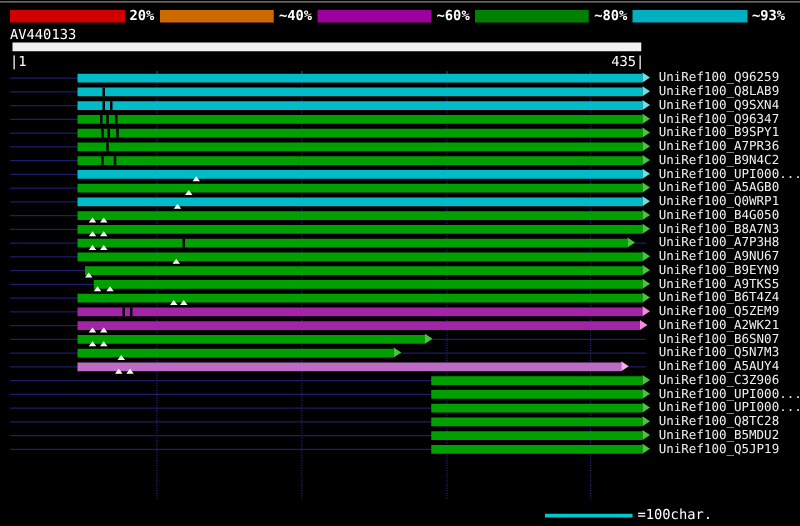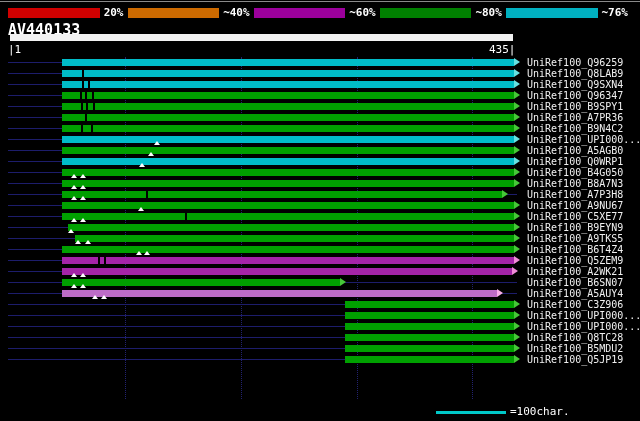--- a/index.html
+++ b/index.html
@@ -2,21 +2,21 @@
 <html><head>
 <meta charset="utf-8">
 <style>
   html,body{margin:0;padding:0;background:#000;}
   .screen{position:relative;width:640px;height:421px;background:#000;overflow:hidden;
           font-family:"DejaVu Sans Mono",monospace;}
   .topline{position:absolute;top:1px;left:0;width:640px;height:1px;background:#8a8a8a;}
   .scalebar{position:absolute;top:6px;left:8px;width:624px;height:13px;display:flex;align-items:center;}
   .seg{height:10px;flex:1 1 auto;}
   .seglabel{flex:0 0 auto;color:#fff;font-size:11px;font-weight:bold;padding:0 4px;line-height:13px;white-space:nowrap;}
-  .queryname{position:absolute;top:21px;left:8px;color:#fff;font-size:15px;font-weight:bold;}
+  .queryname{position:absolute;top:21px;left:8px;color:#fff;font-size:11px;font-weight:normal;}
   .querybar{position:absolute;top:34px;left:10px;width:503px;height:7px;background:#f2f2f2;}
   .scale-left{position:absolute;top:43px;left:8px;color:#fff;font-size:11px;}
   .scale-right{position:absolute;top:43px;left:489px;color:#fff;font-size:11px;}
   .grid{position:absolute;top:57px;left:0;width:640px;height:342px;}
   .gridline{position:absolute;top:0;height:100%;width:0;border-left:1px dotted #222270;}
   .rows{position:absolute;top:57px;left:0;width:640px;}
   .row{position:relative;height:11px;}
   .baseline{position:absolute;left:8px;top:5px;width:509px;height:1px;background:#1d1d6b;}
   .bar{position:absolute;top:2px;height:7px;}
   .tick{position:absolute;top:2px;width:2px;height:7px;background:#000;}
@@ -39,21 +39,21 @@
   <div class="scalebar" id="scalebar">
       <div class="seg" style="background: rgb(208, 0, 0);"></div>
       <div class="seglabel">20%</div>
       <div class="seg" style="background: rgb(204, 106, 0);"></div>
       <div class="seglabel">~40%</div>
       <div class="seg" style="background: rgb(156, 0, 156);"></div>
       <div class="seglabel">~60%</div>
       <div class="seg" style="background: rgb(0, 128, 0);"></div>
       <div class="seglabel">~80%</div>
       <div class="seg" style="background: rgb(0, 176, 192);"></div>
-      <div class="seglabel">~76%</div>
+      <div class="seglabel">~93%</div>
     </div>
 
   <div class="queryname">AV440133</div>
   <div class="querybar"></div>
   <div class="scale-left">|1</div>
   <div class="scale-right">435|</div>
 
   <div class="grid" id="grid">
       <div class="gridline" style="left: 124.74px;"></div>
       <div class="gridline" style="left: 240.638px;"></div>
@@ -163,29 +163,20 @@
       </div>
       <div class="row">
         <div class="baseline"></div>
         <div class="bar" style="left: 62.1544px; width: 451.846px; background: rgb(0, 160, 0);"></div>
         <div class="gaptri" style="left: 137.965px;"></div>
         <div class="arrow" style="left: 514px; border-left-color: rgb(70, 200, 56);"></div>
         <div class="rowlabel">UniRef100_A9NU67</div>
       </div>
       <div class="row">
         <div class="baseline"></div>
-        <div class="bar" style="left: 62.1544px; width: 451.846px; background: rgb(0, 160, 0);"></div>
-        <div class="tick" style="left: 185.007px;"></div>
-        <div class="gaptri" style="left: 70.7442px;"></div>
-        <div class="gaptri" style="left: 80.0161px;"></div>
-        <div class="arrow" style="left: 514px; border-left-color: rgb(70, 200, 56);"></div>
-        <div class="rowlabel">UniRef100_C5XE77</div>
-      </div>
-      <div class="row">
-        <div class="baseline"></div>
         <div class="bar" style="left: 67.9493px; width: 446.051px; background: rgb(0, 160, 0);"></div>
         <div class="gaptri" style="left: 68.4263px;"></div>
         <div class="arrow" style="left: 514px; border-left-color: rgb(70, 200, 56);"></div>
         <div class="rowlabel">UniRef100_B9EYN9</div>
       </div>
       <div class="row">
         <div class="baseline"></div>
         <div class="bar" style="left: 74.9032px; width: 439.097px; background: rgb(0, 160, 0);"></div>
         <div class="gaptri" style="left: 75.3802px;"></div>
         <div class="gaptri" style="left: 84.6521px;"></div>
@@ -219,20 +210,27 @@
       <div class="row">
         <div class="baseline"></div>
         <div class="bar" style="left: 62.1544px; width: 277.998px; background: rgb(0, 160, 0);"></div>
         <div class="gaptri" style="left: 70.7442px;"></div>
         <div class="gaptri" style="left: 80.0161px;"></div>
         <div class="arrow" style="left: 340.152px; border-left-color: rgb(70, 200, 56);"></div>
         <div class="rowlabel">UniRef100_B6SN07</div>
       </div>
       <div class="row">
         <div class="baseline"></div>
+        <div class="bar" style="left: 62.1544px; width: 252.5px; background: rgb(0, 160, 0);"></div>
+        <div class="gaptri" style="left: 93.924px;"></div>
+        <div class="arrow" style="left: 314.654px; border-left-color: rgb(70, 200, 56);"></div>
+        <div class="rowlabel">UniRef100_Q5N7M3</div>
+      </div>
+      <div class="row">
+        <div class="baseline"></div>
         <div class="bar" style="left: 62.1544px; width: 434.461px; background: rgb(189, 108, 198);"></div>
         <div class="gaptri" style="left: 91.606px;"></div>
         <div class="gaptri" style="left: 100.878px;"></div>
         <div class="arrow" style="left: 496.615px; border-left-color: rgb(248, 174, 232);"></div>
         <div class="rowlabel">UniRef100_A5AUY4</div>
       </div>
       <div class="row">
         <div class="baseline"></div>
         <div class="bar" style="left: 344.947px; width: 169.053px; background: rgb(0, 160, 0);"></div>
         <div class="arrow" style="left: 514px; border-left-color: rgb(70, 200, 56);"></div>

